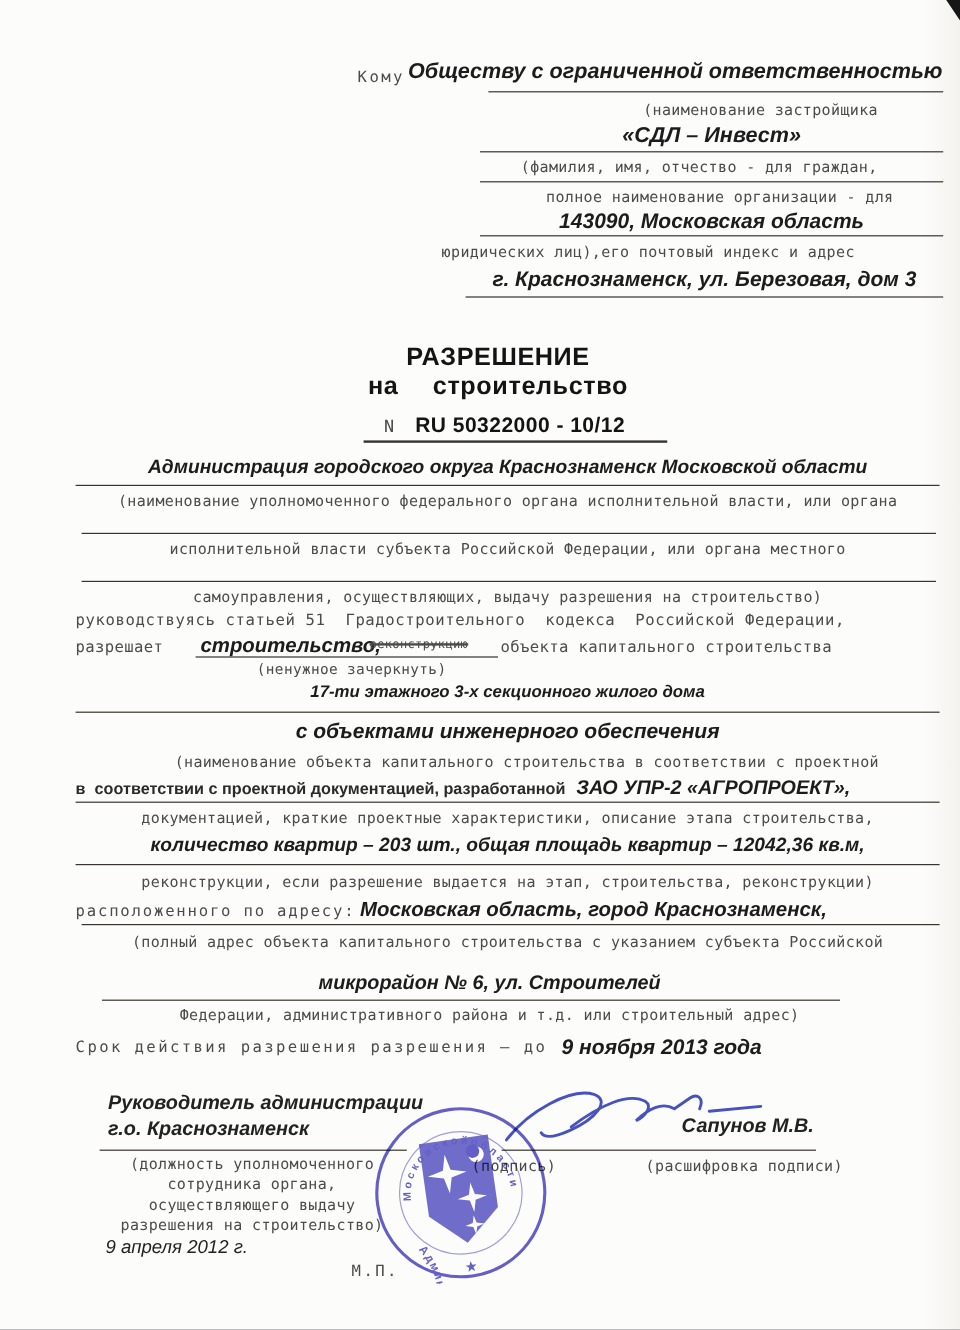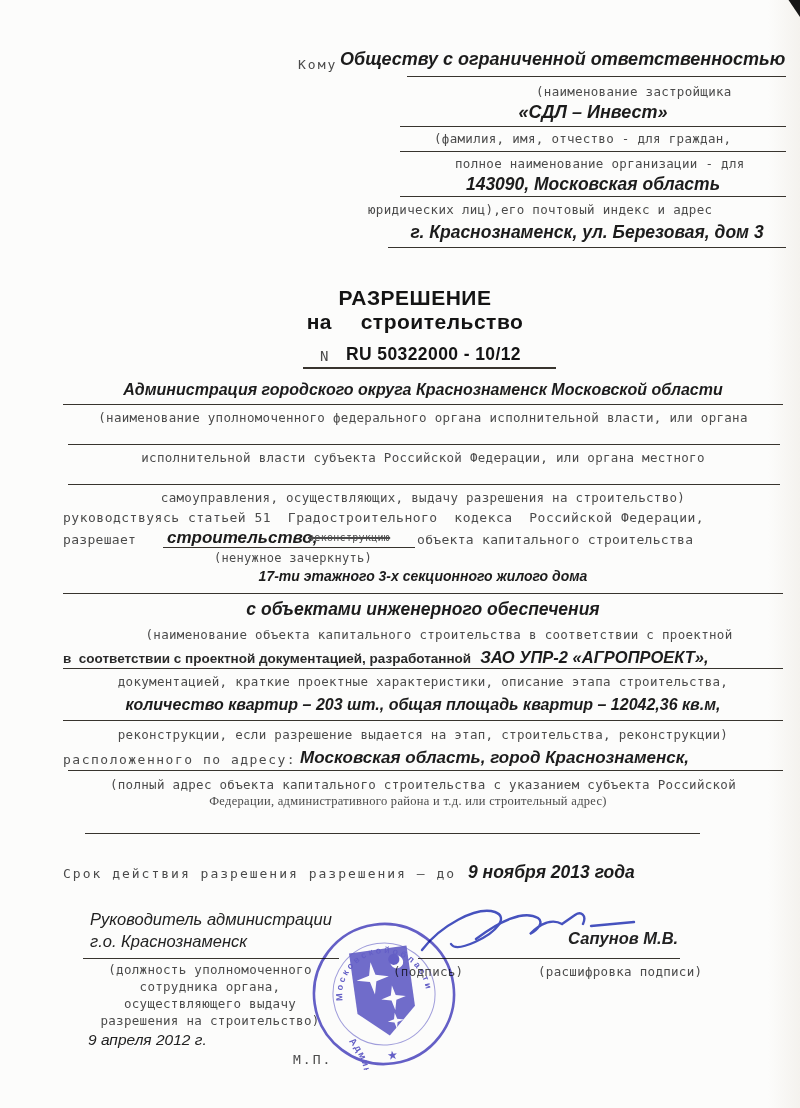--- a/index.html
+++ b/index.html
@@ -15,21 +15,21 @@
     color:#4b4b4b;white-space:pre;font-size:12.5px;letter-spacing:.3px;
   }
   .val{
     font-family:"Liberation Sans",sans-serif;font-style:italic;font-weight:bold;
     color:#1c1c1c;white-space:nowrap;
   }
   .center{text-align:center;}
   .rule{position:absolute;height:0;border-top:1.7px solid #38342e;}
   .ttl{font-weight:bold;color:#141414;font-size:21px;letter-spacing:.5px;white-space:pre;}
   .struck{text-decoration:line-through;text-decoration-thickness:1.6px;}
-  .posline{font-style:italic;font-weight:400;color:#222;font-size:16.5px;white-space:nowrap;}
+  .posline{font-style:italic;font-weight:700;color:#222;font-size:16.5px;white-space:nowrap;}
   .stampsvg{mix-blend-mode:multiply;opacity:.88;}
   .stamp-txt{font-family:"Liberation Sans",sans-serif;font-weight:700;}
   .corner{position:absolute;right:0;top:0;width:14px;height:17px;background:#161616;
           clip-path:polygon(18% 0,100% 0,100% 100%);}
 </style>
 </head>
 <body>
 
 <div class="page">
 
@@ -83,22 +83,23 @@
   <div class="rule" style="left:63px;top:668px;width:720px;"></div>
   <div class="abs tw center" style="left:63px;top:674px;width:720px;">документацией, краткие проектные характеристики, описание этапа строительства,</div>
   <div class="abs val center" style="left:63px;top:696px;width:720px;font-size:16px;">количество квартир – 203 шт., общая площадь квартир – 12042,36 кв.м,</div>
   <div class="rule" style="left:63px;top:720px;width:720px;"></div>
   <div class="abs tw center" style="left:63px;top:727px;width:720px;">реконструкции, если разрешение выдается на этап, строительства, реконструкции)</div>
 
   <span class="abs tw" style="left:63px;top:752px;font-size:13px;letter-spacing:1.5px;">расположенного по адресу:</span>
   <span class="abs val" style="left:300px;top:748px;font-size:17px;">Московская область, город Краснознаменск,</span>
   <div class="rule" style="left:68px;top:770px;width:715px;"></div>
   <div class="abs tw center" style="left:63px;top:777px;width:720px;">(полный адрес объекта капитального строительства с указанием субъекта Российской</div>
+  <div class="abs val center" style="left:63px;top:810px;width:690px;font-size:16.5px;">микрорайон № 6, ул. Строителей</div>
   <div class="rule" style="left:85px;top:833px;width:615px;"></div>
-  <div class="abs tw center" style="left:63px;top:794px;width:690px;font-family:Liberation Serif, serif;">Федерации, административного района и т.д. или строительный адрес)</div>
+  <div class="abs tw center" style="left:63px;top:838px;width:690px;">Федерации, административного района и т.д. или строительный адрес)</div>
 
   <span class="abs tw" style="left:63px;top:866px;font-size:13px;letter-spacing:2px;">Срок действия разрешения разрешения – до</span>
   <span class="abs val" style="left:468px;top:862px;font-size:17.5px;">9 ноября 2013 года</span>
 
   <div class="abs posline" style="left:90px;top:910px;">Руководитель администрации</div>
   <div class="abs posline" style="left:90px;top:932px;">г.о. Краснознаменск</div>
   <div class="rule" style="left:83px;top:958px;width:256px;"></div>
   <div class="rule" style="left:418px;top:958px;width:262px;"></div>
   <div class="abs tw center" style="left:85px;top:962px;width:250px;">(должность уполномоченного</div>
   <div class="abs tw center" style="left:85px;top:979px;width:250px;">сотрудника органа,</div>

